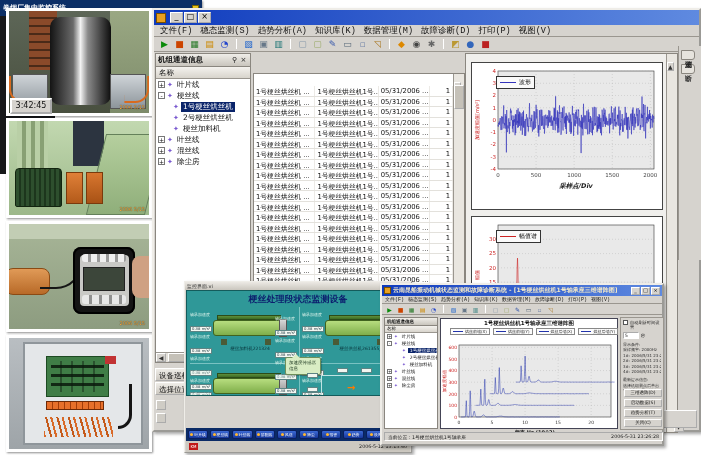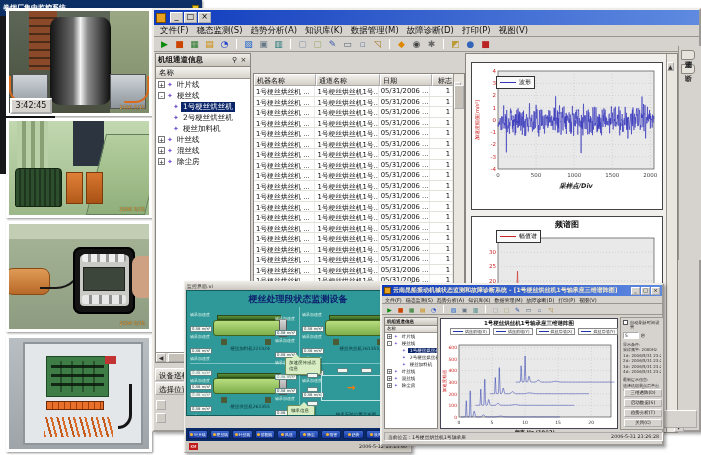--- a/index.html
+++ b/index.html
@@ -60,21 +60,21 @@
     background:repeating-linear-gradient(75deg,#d96a28 0 2px,transparent 2px 6px,#c55a1a 6px 8px,transparent 8px 11px); }
   .blackcable { position:absolute; right:8%; top:40%; width:12%; height:46%; border:3px solid #151515; border-left:none; border-top:none; border-radius:0 0 18px 0; }
   .redpart { position:absolute; right:22%; top:12%; width:9%; height:8%; background:#c23333; }
 
   
   .win { position:absolute; background:#d6d3ce; border:2px outset #efede8; box-shadow:2px 2px 3px rgba(0,0,0,.35); }
   .tbar { position:relative; background:linear-gradient(90deg,#0f3bbd,#5f8ae0); display:flex; align-items:center; padding:0 2px; }
   .tbar .ttxt { flex:1; font-weight:bold; color:#2e1414; white-space:nowrap; overflow:hidden; }
   .wbtn { background:#d6d3ce; border:1px outset #fff; color:#000; text-align:center; line-height:1; margin-left:1px; }
   .menu-row { display:flex; gap:8px; align-items:center; background:#d6d3ce; border-bottom:1px solid #9a968f; padding:0 6px; }
-  .menu-row span { color:#111; white-space:nowrap; }
+  .menu-row span { color:#111; white-space:nowrap;font-family:Liberation Mono, monospace; }
   .tool-row { display:flex; gap:2px; align-items:center; background:#d6d3ce; border-bottom:1px solid #9a968f; padding:1px 4px; }
   .ticon { display:flex; align-items:center; justify-content:center; border:1px solid transparent; }
   .tsep { width:1px; align-self:stretch; background:#8a867f; border-right:1px solid #fff; margin:1px 3px; }
 
   
   #mainwin { left:152px; top:8px; width:549px; height:424px; z-index:1; }
   #mainwin .tbar { height:15px; }
   #mainwin .ttxt { font-size:9px; }
   #mainwin .wbtn { width:13px; height:11px; font-size:8px; }
   #mainwin .menu-row { height:12px; } #mainwin .menu-row span { font-size:8.5px; }
@@ -130,21 +130,21 @@
 
   
   #darkpanel { left:646px; top:266px; width:55px; height:158px; background:#17181a; z-index:3; }
   #clockbox { position:absolute; left:10px; top:98px; width:42px; height:16px; background:#d6d3ce; border:2px outset #fff; font-size:8px; color:#111; text-align:center; line-height:12px; }
 
   
   #tealwin { left:184px; top:281px; width:228px; height:172px; z-index:4; border-width:1px; }
   #tealwin .graybar { height:8px; background:linear-gradient(180deg,#ece9e4,#cac6be); display:flex; align-items:center; padding:0 2px; }
   #tealwin .graybar .gtxt { flex:1; font-size:5px; color:#333; }
   #tealwin .graybar .gb { width:6px; height:5px; background:#d6d3ce; border:1px solid #888; margin-left:1px; }
-  #tealbody { position:absolute; left:1px; top:8px; width:224px; height:126px; background:#2f9898; border:1px solid #145c5c; overflow:hidden; }
+  #tealbody { position:absolute; left:1px; top:8px; width:224px; height:106px; background:#2f9898; border:1px solid #145c5c; overflow:hidden; }
   #tealhead { text-align:center; font-size:9px; font-weight:bold; color:#0c1e6e; margin-top:2px; }
   .quadline-v { position:absolute; left:112px; top:16px; width:1px; height:112px; background:#79c2c2; }
   .quadline-h { position:absolute; left:3px; top:72px; width:218px; height:1px; background:#79c2c2; }
   .machine { position:absolute; width:74px; height:30px; }
   .m-rail { position:absolute; left:4px; top:0; width:64px; height:5px; background:linear-gradient(180deg,#5d8f3c,#3f6b24); border:1px solid #2c4c18; }
   .m-body { position:absolute; left:0; top:5px; width:70px; height:16px; border-radius:3px; background:linear-gradient(180deg,#b7dd7f,#7fae4a); border:1px solid #41631f; }
   .m-cap { position:absolute; right:0; top:4px; width:8px; height:18px; background:linear-gradient(180deg,#d7d7d7,#8f8f8f); border:1px solid #555; }
   .m-leg { position:absolute; bottom:0; width:6px; height:6px; background:#4a5b36; }
   .m-label { position:absolute; top:31px; width:100%; text-align:center; font-size:4.5px; color:#07333a; white-space:nowrap; }
   .stagcol { position:absolute; width:26px; display:flex; flex-direction:column; gap:2px; }
@@ -346,26 +346,20 @@
       <span class="sthumb"></span>
     </div>
   </div>
   <div class="sidelab" style="top:358px;">设备巡检值</div>
   <div class="sidelab" style="top:372px;">选择位置:</div>
   <div class="tinyicon" style="top:390px;"></div>
   <div class="tinyicon" style="top:403px;"></div>
 
 
   <div class="abs" id="histtable">
-    <div class="thead">
-      <span class="thc c1">机器名称</span>
-      <span class="thc c2">通道名称</span>
-      <span class="thc c3">日期</span>
-      <span class="thc c4">标志</span>
-    </div>
     <div id="tablerows" style="position:absolute;top:12px;left:0;right:11px;overflow:hidden;bottom:0;">
         <div class="trow">
           <span class="tc c1">1号梗丝烘丝机  ...</span>
           <span class="tc c2">1号梗丝烘丝机1号...</span>
           <span class="tc c3">05/31/2006 ...</span>
           <span class="tc c4">1</span>
         </div>
         <div class="trow">
           <span class="tc c1">1号梗丝烘丝机  ...</span>
           <span class="tc c2">1号梗丝烘丝机1号...</span>
@@ -522,21 +516,20 @@
           <line x1="140.2578125" y1="8" x2="140.2578125" y2="106" stroke="#b0b0b0" stroke-dasharray="1,2" stroke-width="0.4"></line>
           <text x="140.2578125" y="113.5" text-anchor="middle" font-size="5.5" fill="#444">1500</text>
           <line x1="178.34375" y1="8" x2="178.34375" y2="106" stroke="#b0b0b0" stroke-dasharray="1,2" stroke-width="0.4"></line>
           <text x="178.34375" y="113.5" text-anchor="middle" font-size="5.5" fill="#444">2000</text>
           <polyline points="26.0,61.7 26.3,63.6 26.6,60.0 26.9,60.8 27.2,58.5 27.5,61.7 27.8,56.7 28.1,55.0 28.4,55.6 28.7,63.6 29.0,67.1 29.3,55.7 29.6,53.3 29.9,66.7 30.2,62.1 30.5,53.9 30.8,53.8 31.1,60.6 31.4,51.4 31.7,42.4 32.0,65.4 32.3,59.9 32.6,60.8 32.9,62.4 33.2,51.1 33.5,52.6 33.8,65.7 34.1,53.3 34.4,89.4 34.7,47.0 35.0,66.5 35.3,69.0 35.6,67.9 35.9,62.4 36.2,65.4 36.5,56.6 36.8,55.3 37.1,63.5 37.4,70.8 37.7,59.0 38.0,63.1 38.3,49.0 38.6,45.6 38.9,50.1 39.2,47.6 39.5,57.2 39.8,52.9 40.1,52.4 40.4,65.6 40.7,57.1 41.0,69.2 41.3,56.9 41.6,63.0 41.9,52.6 42.2,59.1 42.5,56.3 42.8,62.1 43.1,72.2 43.4,51.2 43.7,69.9 44.0,51.5 44.3,61.8 44.6,57.6 44.9,46.9 45.2,59.8 45.5,57.8 45.8,64.8 46.1,45.3 46.4,64.1 46.7,51.3 47.0,60.6 47.3,48.6 47.6,62.9 47.9,49.2 48.2,53.4 48.5,57.3 48.8,67.6 49.1,50.4 49.4,62.6 49.7,59.3 50.0,53.6 50.3,71.8 50.6,66.8 50.9,49.1 51.2,63.9 51.5,47.6 51.8,64.8 52.1,59.8 52.4,58.1 52.7,72.8 53.0,66.7 53.3,56.1 53.6,72.9 53.9,70.5 54.2,55.7 54.5,51.1 54.8,57.0 55.1,56.9 55.4,63.7 55.7,54.5 56.0,59.6 56.3,68.5 56.6,63.0 56.9,63.9 57.2,51.4 57.5,40.2 57.8,55.7 58.1,54.7 58.4,56.5 58.7,63.1 59.0,64.2 59.3,55.5 59.6,58.0 59.9,51.8 60.2,65.6 60.5,68.5 60.8,62.2 61.1,58.4 61.4,66.6 61.7,59.8 62.0,48.0 62.3,66.2 62.6,52.1 62.9,48.7 63.2,53.2 63.5,64.8 63.8,60.3 64.1,41.9 64.4,55.5 64.7,54.6 65.0,46.2 65.3,52.5 65.6,60.0 65.9,66.1 66.2,69.8 66.5,62.2 66.8,73.5 67.1,65.2 67.4,47.2 67.7,54.3 68.0,66.9 68.3,57.2 68.6,50.8 68.9,46.7 69.2,50.0 69.5,62.9 69.8,46.8 70.1,53.8 70.4,62.5 70.7,53.2 71.0,54.4 71.3,63.7 71.6,65.8 71.9,66.0 72.2,52.3 72.5,70.6 72.8,63.4 73.1,56.6 73.4,53.5 73.7,51.6 74.0,62.4 74.3,56.7 74.6,53.8 74.9,55.8 75.2,52.2 75.5,52.9 75.8,64.8 76.1,53.8 76.4,62.9 76.7,47.1 77.0,47.7 77.3,55.7 77.6,59.3 77.9,47.8 78.2,59.5 78.5,58.9 78.8,54.2 79.1,63.0 79.4,60.0 79.7,52.7 80.0,57.7 80.3,62.7 80.6,57.6 80.9,66.1 81.2,67.0 81.5,54.5 81.8,57.4 82.1,44.7 82.4,57.8 82.7,45.5 83.0,66.2 83.3,67.3 83.6,33.3 83.9,61.1 84.2,54.9 84.5,54.6 84.8,57.6 85.1,62.8 85.4,47.4 85.7,69.7 86.0,48.9 86.3,65.2 86.6,55.2 86.9,69.3 87.2,51.8 87.5,42.3 87.8,50.9 88.1,49.3 88.4,59.1 88.7,58.6 89.0,71.8 89.3,69.1 89.6,55.6 89.9,49.0 90.2,55.1 90.5,44.7 90.8,65.3 91.1,67.5 91.4,54.2 91.7,50.3 92.0,43.4 92.3,55.9 92.6,60.3 92.9,53.9 93.2,63.9 93.5,53.1 93.8,66.0 94.1,49.9 94.4,71.0 94.7,51.5 95.0,56.3 95.3,57.5 95.6,52.7 95.9,54.8 96.2,55.0 96.5,55.4 96.8,59.6 97.1,49.4 97.4,59.7 97.7,56.6 98.0,68.8 98.3,51.5 98.6,59.9 98.9,71.0 99.2,58.9 99.5,69.4 99.8,56.0 100.1,53.8 100.4,42.9 100.7,52.0 101.0,50.3 101.3,50.8 101.6,72.9 101.9,62.4 102.2,50.9 102.5,62.6 102.8,62.0 103.1,57.3 103.4,63.3 103.7,49.0 104.0,55.9 104.3,46.7 104.6,51.8 104.9,60.7 105.2,53.5 105.5,56.0 105.8,71.7 106.1,46.4 106.4,47.8 106.7,46.8 107.0,62.7 107.3,55.2 107.6,56.3 107.9,61.7 108.2,64.2 108.5,58.0 108.8,57.7 109.1,90.1 109.4,51.9 109.7,64.6 110.0,58.7 110.3,66.1 110.6,54.3 110.9,72.4 111.2,58.3 111.5,40.8 111.8,59.5 112.1,56.9 112.4,52.4 112.7,62.2 113.0,65.9 113.3,60.9 113.6,52.4 113.9,58.7 114.2,66.2 114.5,59.4 114.8,47.8 115.1,54.3 115.4,65.7 115.7,71.4 116.0,50.1 116.3,46.5 116.6,59.0 116.9,49.3 117.2,71.1 117.5,67.0 117.8,56.2 118.1,69.1 118.4,53.0 118.7,60.0 119.0,54.6 119.3,59.4 119.6,60.6 119.9,69.9 120.2,57.9 120.5,72.2 120.8,44.4 121.1,48.7 121.4,66.6 121.7,62.8 122.0,59.7 122.3,43.8 122.6,54.6 122.9,63.0 123.2,60.1 123.5,62.0 123.8,44.3 124.1,45.0 124.4,56.9 124.7,60.1 125.0,69.2 125.3,53.4 125.6,68.0 125.9,62.0 126.2,65.5 126.5,54.0 126.8,65.7 127.1,51.0 127.4,63.5 127.7,52.3 128.0,66.2 128.3,59.0 128.6,70.1 128.9,54.9 129.2,63.8 129.5,72.3 129.8,59.2 130.1,46.7 130.4,49.5 130.7,50.9 131.0,64.0 131.3,51.7 131.6,58.3 131.9,45.3 132.2,50.8 132.5,49.9 132.8,61.1 133.1,46.7 133.4,63.8 133.7,55.0 134.0,53.6 134.3,61.8 134.6,55.1 134.9,57.4 135.2,61.4 135.5,61.5 135.8,58.0 136.1,62.6 136.4,60.0 136.7,55.5 137.0,51.2 137.3,50.7 137.6,70.3 137.9,55.5 138.2,61.8 138.5,55.2 138.8,61.4 139.1,51.0 139.4,43.3 139.7,54.7 140.0,60.5 140.3,56.5 140.6,49.6 140.9,62.1 141.2,66.5 141.5,60.1 141.8,55.1 142.1,45.3 142.4,58.2 142.7,56.1 143.0,63.1 143.3,43.7 143.6,48.4 143.9,63.7 144.2,58.9 144.5,61.0 144.8,61.3 145.1,61.6 145.4,51.8 145.7,55.6 146.0,51.8 146.3,62.8 146.6,46.9 146.9,43.6 147.2,52.0 147.5,68.7 147.8,72.4 148.1,47.4 148.4,66.9 148.7,60.0 149.0,63.2 149.3,58.2 149.6,56.5 149.9,57.0 150.2,51.0 150.5,68.6 150.8,57.2 151.1,68.8 151.4,68.2 151.7,63.5 152.0,55.4 152.3,55.3 152.6,62.1 152.9,52.9 153.2,43.9 153.5,52.8 153.8,61.4 154.1,62.3 154.4,49.8 154.7,66.7 155.0,54.0 155.3,67.1 155.6,54.8 155.9,75.5 156.2,62.5 156.5,53.9 156.8,56.4 157.1,64.2 157.4,63.9 157.7,66.9 158.0,58.1 158.3,56.7 158.6,50.8 158.9,58.2 159.2,60.5 159.5,71.3 159.8,50.5 160.1,61.1 160.4,46.7 160.7,63.1 161.0,44.5 161.3,54.3 161.6,53.8 161.9,67.1 162.2,58.6 162.5,50.8 162.8,58.3 163.1,64.5 163.4,54.1 163.7,60.5 164.0,57.8 164.3,49.5 164.6,45.5 164.9,52.7 165.2,51.2 165.5,55.6 165.8,63.2 166.1,45.0 166.4,62.5 166.7,61.3 167.0,59.2 167.3,52.1 167.6,46.8 167.9,51.5 168.2,66.9 168.5,62.0 168.8,64.2 169.1,64.4 169.4,50.7 169.7,54.9 170.0,33.5 170.3,55.0 170.6,51.9 170.9,64.1 171.2,60.8 171.5,41.0 171.8,66.3 172.1,68.2 172.4,50.5 172.7,51.3 173.0,41.9 173.3,52.2 173.6,75.4 173.9,59.6 174.2,60.1 174.5,54.1 174.8,57.6 175.1,60.3 175.4,43.8 175.7,57.2 176.0,52.6 176.3,58.5 176.6,58.4 176.9,51.1 177.2,56.0 177.5,47.0 177.8,55.9 178.1,50.4 178.4,65.4 178.7,52.9 179.0,54.6 179.3,57.1 179.6,56.1 179.9,57.9 180.2,64.6 180.5,51.6 180.8,57.0 181.1,59.5 181.4,53.2 181.7,52.9 182.0,55.9" fill="none" stroke="#3333bb" stroke-width="0.6"></polyline>
           <text x="104" y="125" text-anchor="middle" font-size="6.5" font-weight="bold" font-style="italic" fill="#222">采样点/Div</text>
           <text x="7" y="57" font-size="5" fill="#cc2222" text-anchor="middle" transform="rotate(-90 7 57)">加速度幅值[m/s²]</text>
         </svg>
     </div>
     <div class="chartbox" id="freqbox" style="top:162px;height:150px;">
-      <div class="ctitle">频谱图</div>
       <div class="clegend red">
         <span class="lline"></span>
         <span>幅值谱</span>
       </div>
       <svg id="freqsvg" width="190" height="134" style="display:block;">
           <rect x="26" y="8" width="156" height="100" fill="#e9e9e9" stroke="#333" stroke-width="0.6"></rect>
           <line x1="26" y1="93.71428571428572" x2="182" y2="93.71428571428572" stroke="#b0b0b0" stroke-dasharray="1,2" stroke-width="0.4"></line>
           <text x="24" y="95.51428571428572" text-anchor="end" font-size="5.5" fill="#cc2222">5</text>
           <line x1="26" y1="79.42857142857143" x2="182" y2="79.42857142857143" stroke="#b0b0b0" stroke-dasharray="1,2" stroke-width="0.4"></line>
           <text x="24" y="81.22857142857143" text-anchor="end" font-size="5.5" fill="#cc2222">10</text>

